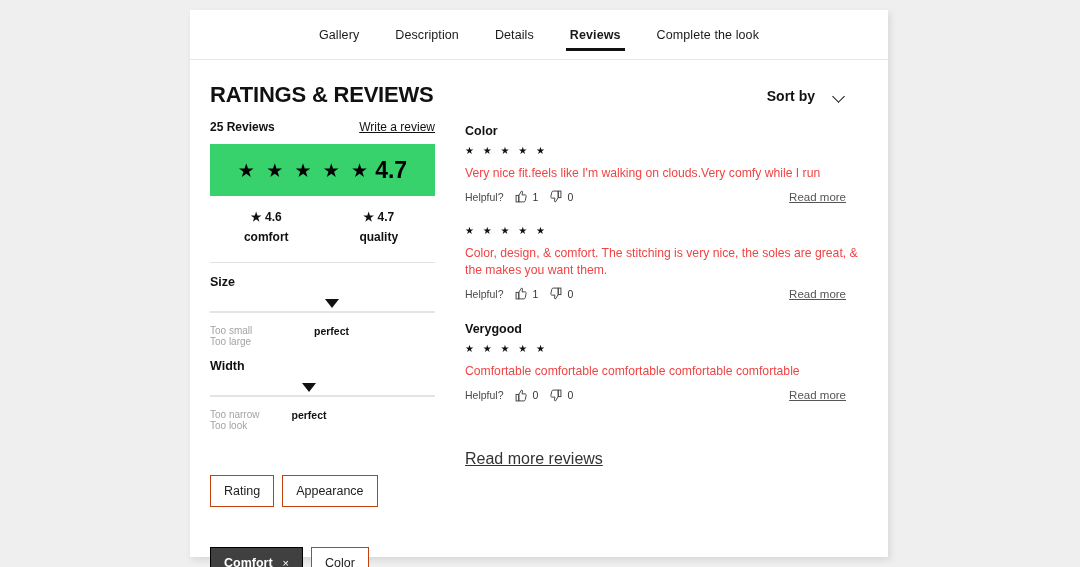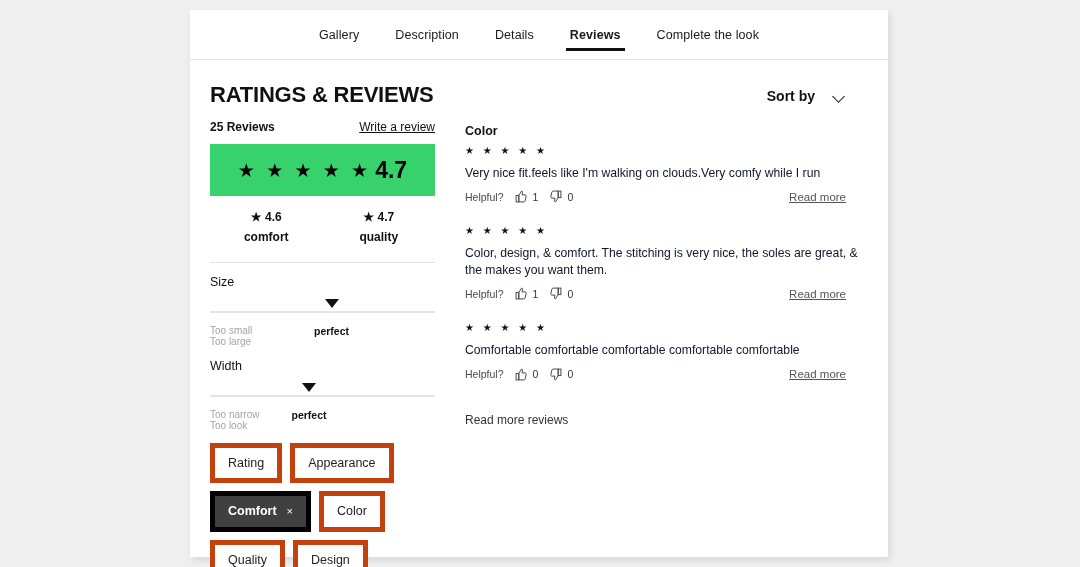--- a/index.html
+++ b/index.html
@@ -128,21 +128,21 @@
 
   .divider {
     height: 1px;
     background: #e2e2e2;
     margin: 6px 0 12px 0;
   }
 
   .slider-group { margin-bottom: 12px; }
   .slider-title {
     font-size: 12.5px;
-    font-weight: normal;
+    font-weight: bold;
     color: #111;
     margin-bottom: 16px;
   }
   .slider-track-wrap {
     position: relative;
     height: 14px;
   }
   .slider-track {
     position: absolute;
     left: 0; right: 0; top: 6px;
@@ -182,28 +182,29 @@
     font-weight: bold;
     color: #111;
     margin: 18px 0 10px 0;
   }
   .chip-row {
     display: flex;
     flex-wrap: wrap;
     gap: 8px;
   }
   .chip {
-    border: 5px solid #c2410c;
+    border: 1px solid #c2410c;
     background: #fff;
     color: #222;
     font-size: 12.5px;
     padding: 8px 13px;
     cursor: pointer;
     line-height: 1.15;
     white-space: nowrap;
+    margin-top: 32px;
   }
   .chip.selected {
     background: #404040;
     color: #fff;
     border-color: #000;
     font-weight: bold;
   }
   .chip .chip-x {
     margin-left: 10px;
     font-size: 11px;
@@ -248,21 +249,21 @@
     margin-bottom: 7px;
   }
   .review-stars {
     font-size: 10px;
     letter-spacing: 3px;
     color: #111;
     margin-bottom: 9px;
   }
   .review-text {
     font-size: 12.2px;
-    color: #0f172a;
+    color: #ef4444;
     line-height: 1.35;
     margin-bottom: 9px;
     max-width: 410px;
   }
   .review-footer {
     display: flex;
     align-items: center;
     gap: 11px;
     position: relative;
   }
@@ -283,23 +284,24 @@
   .read-more {
     position: absolute;
     right: 22px;
     font-size: 11.5px;
     color: #555;
     text-decoration: underline;
     cursor: pointer;
   }
   .read-more-reviews {
     display: inline-block;
-    margin-top: 10px;
-    font-size: 12px;
+    margin-top: 26px;
+    font-size: 16px;
     color: #333;
+    text-decoration: underline;
     cursor: pointer;
   }
   svg { display: block; }
 </style>
 </head>
 <body>
 
 <div class="page-card">
 
   <div class="nav">
@@ -441,20 +443,21 @@
                     <path d="M17 2v12l-5 8c-1.3 0-2-.9-2-2l1-5H5.5C4.1 15 3.1 13.8 3.4 12.5l1.7-8C5.4 3.2 6.3 2 7.6 2H17z"></path>
                     <rect x="17" y="2" width="5" height="12"></rect>
                   </svg>
                 </span>
                 <span class="vote-count">0</span>
               </span>
               <span class="read-more">Read more</span>
             </div>
           </div>
           <div class="review">
+            <div class="review-title">Verygood</div>
             <div class="review-stars">★ ★ ★ ★ ★</div>
             <div class="review-text">Comfortable comfortable comfortable comfortable comfortable</div>
             <div class="review-footer">
               <span class="helpful-label">Helpful?</span>
               <span class="vote">
                 <span>
                   <svg width="13" height="13" viewBox="0 0 24 24" fill="none" stroke="#444" stroke-width="1.8">
                     <path d="M7 22V10l5-8c1.3 0 2 .9 2 2l-1 5h5.5c1.4 0 2.4 1.2 2.1 2.5l-1.7 8C18.6 20.8 17.7 22 16.4 22H7z"></path>
                     <rect x="2" y="10" width="5" height="12"></rect>
                   </svg>

